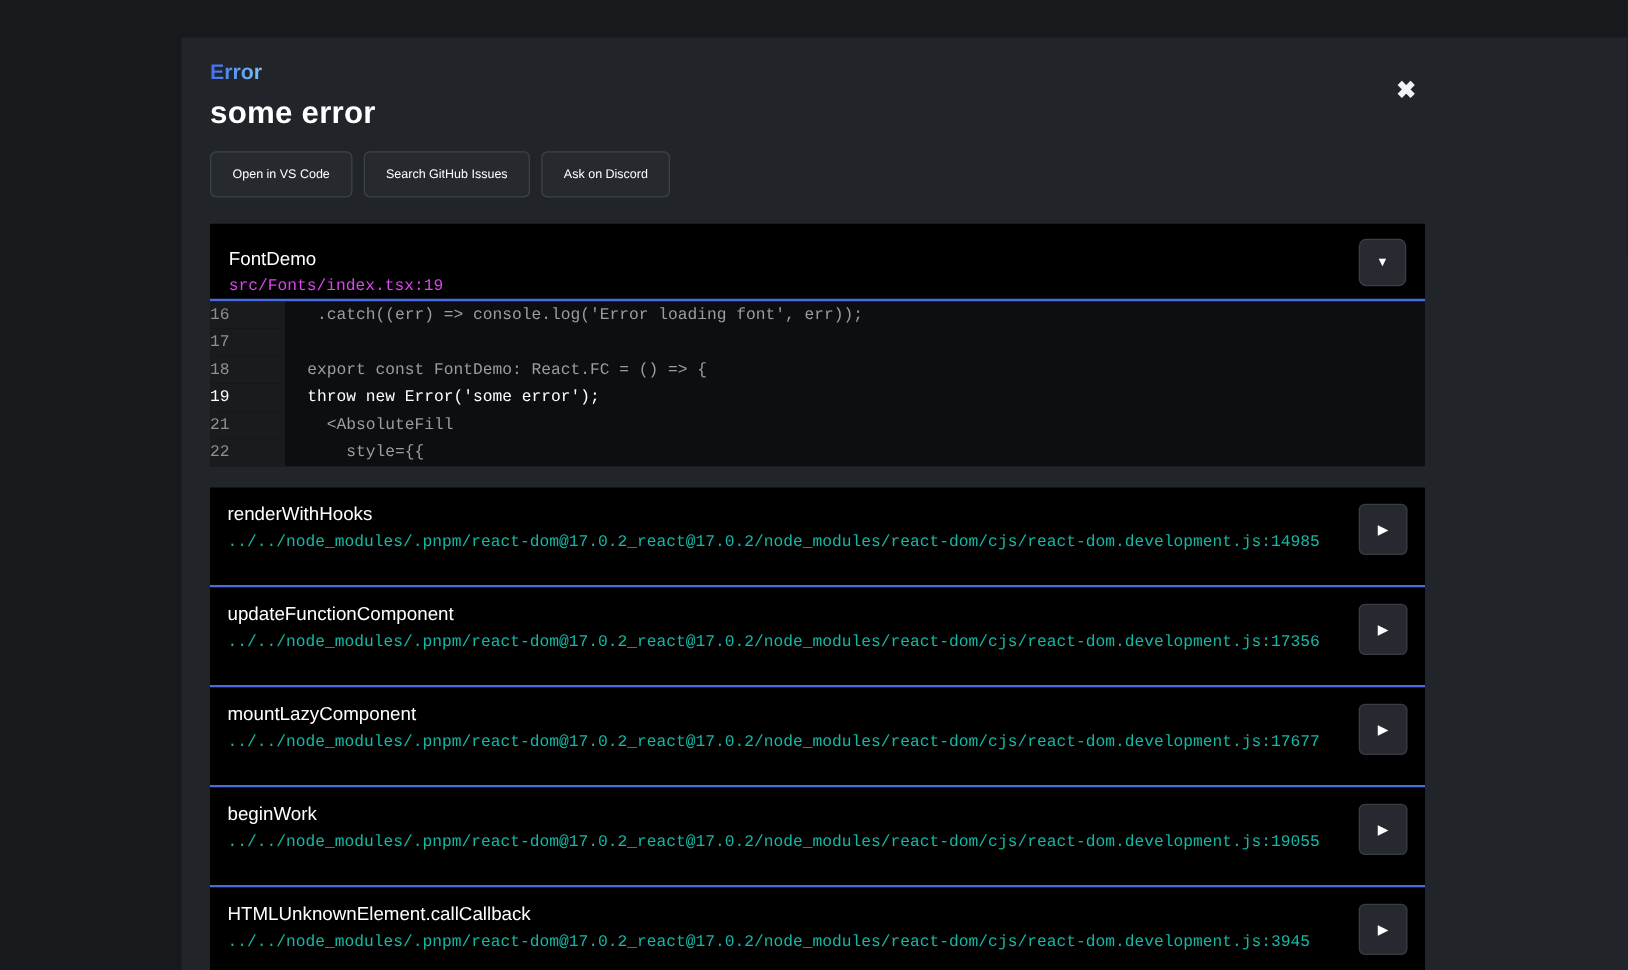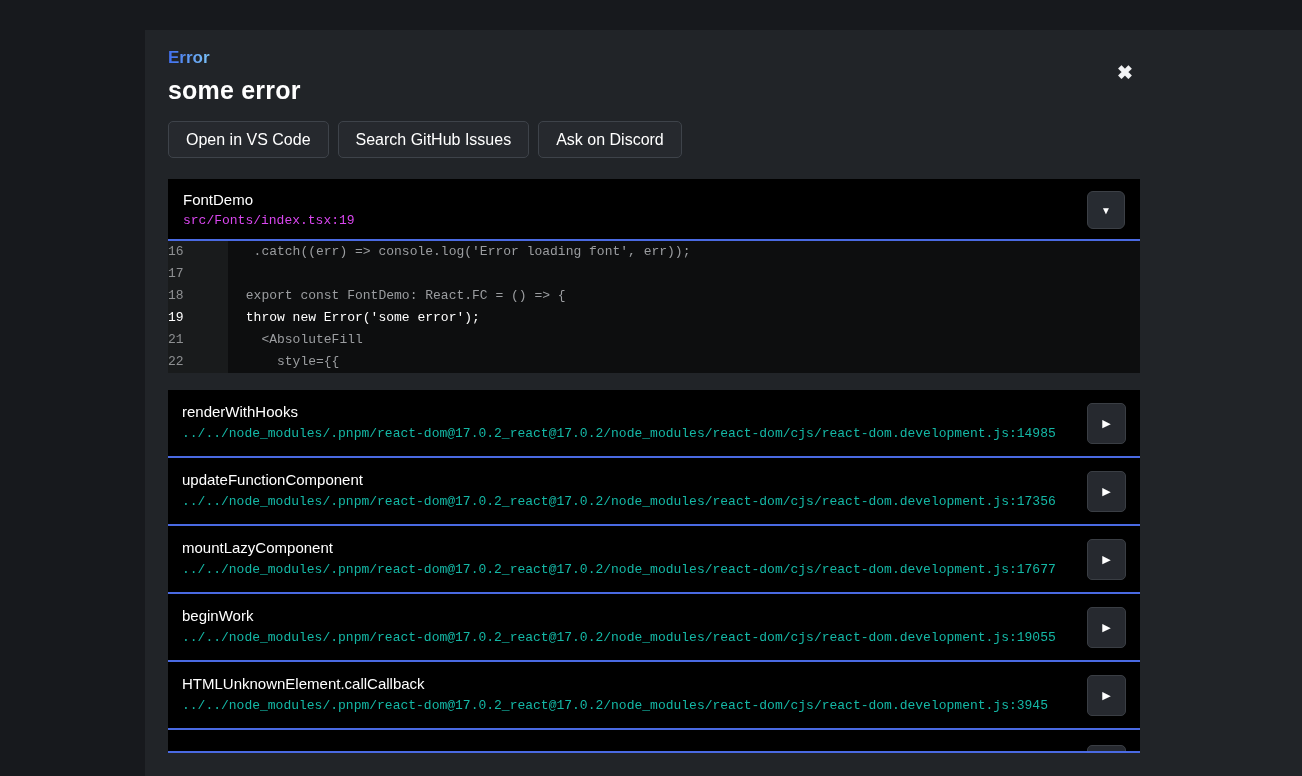--- a/index.html
+++ b/index.html
@@ -33,21 +33,21 @@
     margin-bottom: 16px; letter-spacing: 0.2px;
   }
 
   .actions { display: flex; gap: 9px; margin-bottom: 21px; }
   .action-btn {
     background: #26292e;
     border: 1px solid #3e434a;
     border-radius: 5px;
     color: #ffffff;
     font-family: "Liberation Sans", sans-serif;
-    font-size: 16px;
+    font-size: 10px;
     height: 37px;
     padding: 0 17px;
     cursor: pointer;
   }
 
   .close-btn {
     position: absolute;
     left: 965px; top: 28px;
     width: 30px; height: 30px;
     background: none; border: none;
@@ -55,21 +55,21 @@
     font-size: 19px; font-weight: bold;
     cursor: pointer;
     line-height: 30px; text-align: center;
   }
 
   
   .code-frame { width: 972px; margin-bottom: 17px; }
   .code-header {
     background: #000000;
     border-bottom: 2px solid #4a6ae2;
-    padding: 12px 16px 13px 15px;
+    padding: 20px 16px 13px 15px;
     position: relative;
     height: 62px;
   }
   .code-header .fn { color: #ffffff; font-size: 15px; margin-bottom: 5px; }
   .code-header .loc { color: #d946ef; font-size: 13px; }
   .collapse-btn {
     position: absolute; right: 15px; top: 12px;
     width: 38px; height: 38px;
     background: #272b31;
     border: 1px solid #3c4046;
@@ -93,21 +93,21 @@
     white-space: pre;
     overflow: hidden;
   }
   .code-line.hl .num, .code-line.hl .src { color: #ffffff; font-weight: normal; }
 
   
   .stack { width: 972px; }
   .stack-frame {
     background: #000000;
     border-bottom: 2px solid #4a6ae2;
-    height: 68px;
+    height: 80px;
     padding: 13px 14px 0 14px;
     position: relative;
   }
   .stack-frame .fn { color: #ffffff; font-size: 15px; margin-bottom: 6px; }
   .stack-frame .loc { color: #14b8a6; font-size: 13px; white-space: pre; }
   .expand-btn {
     position: absolute; right: 14px; top: 13px;
     width: 39px; height: 41px;
     background: #26292f;
     border: 1px solid #3a3e44;

